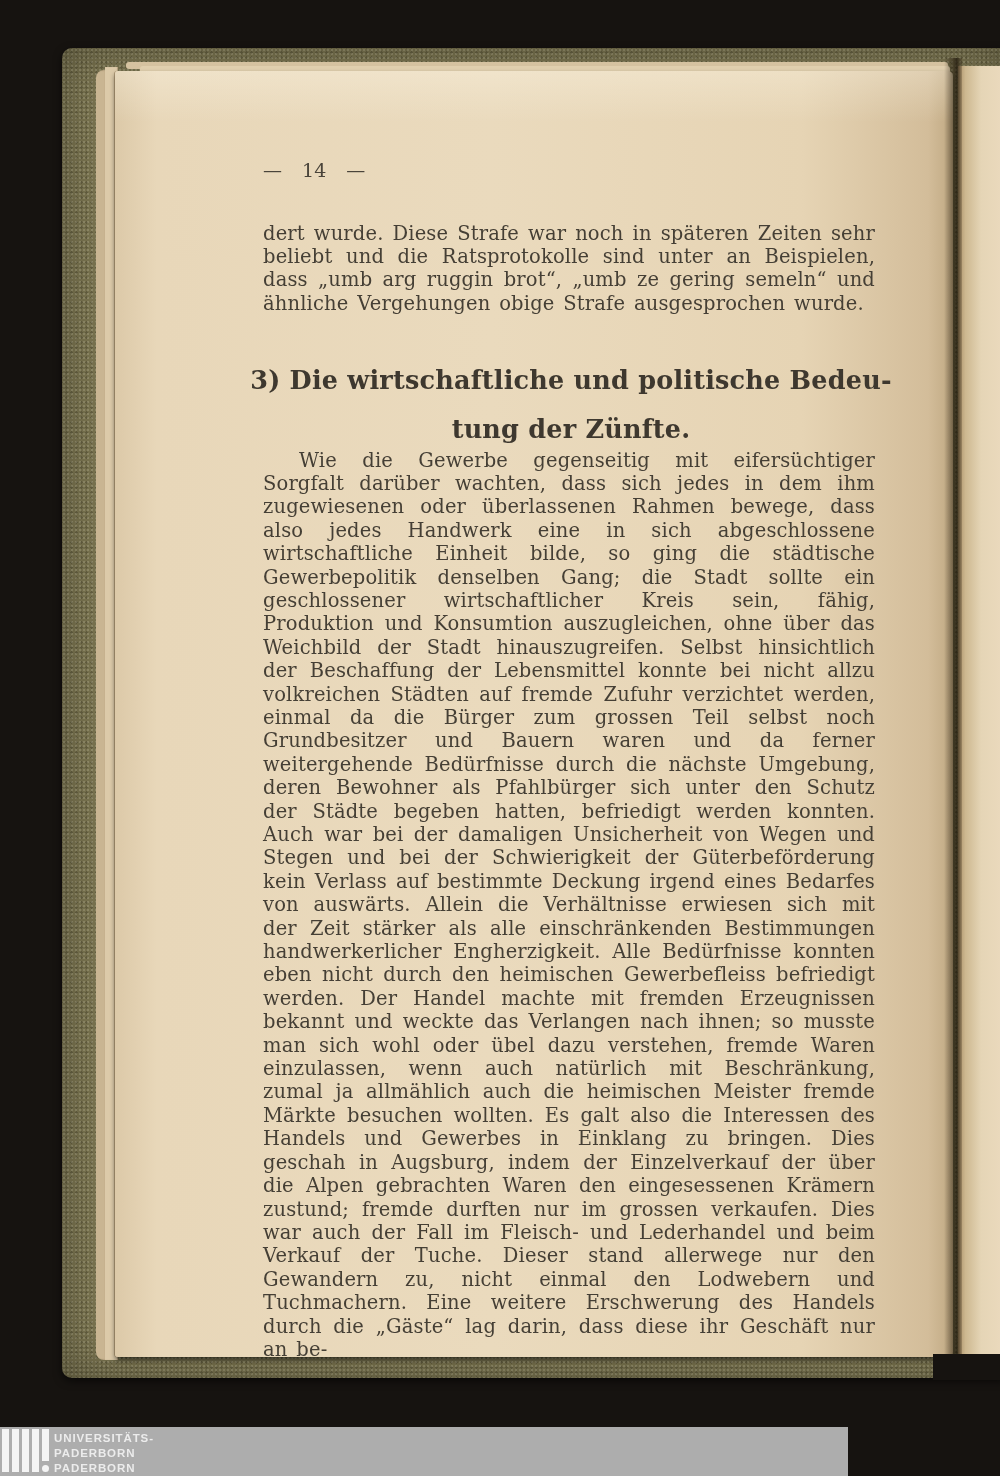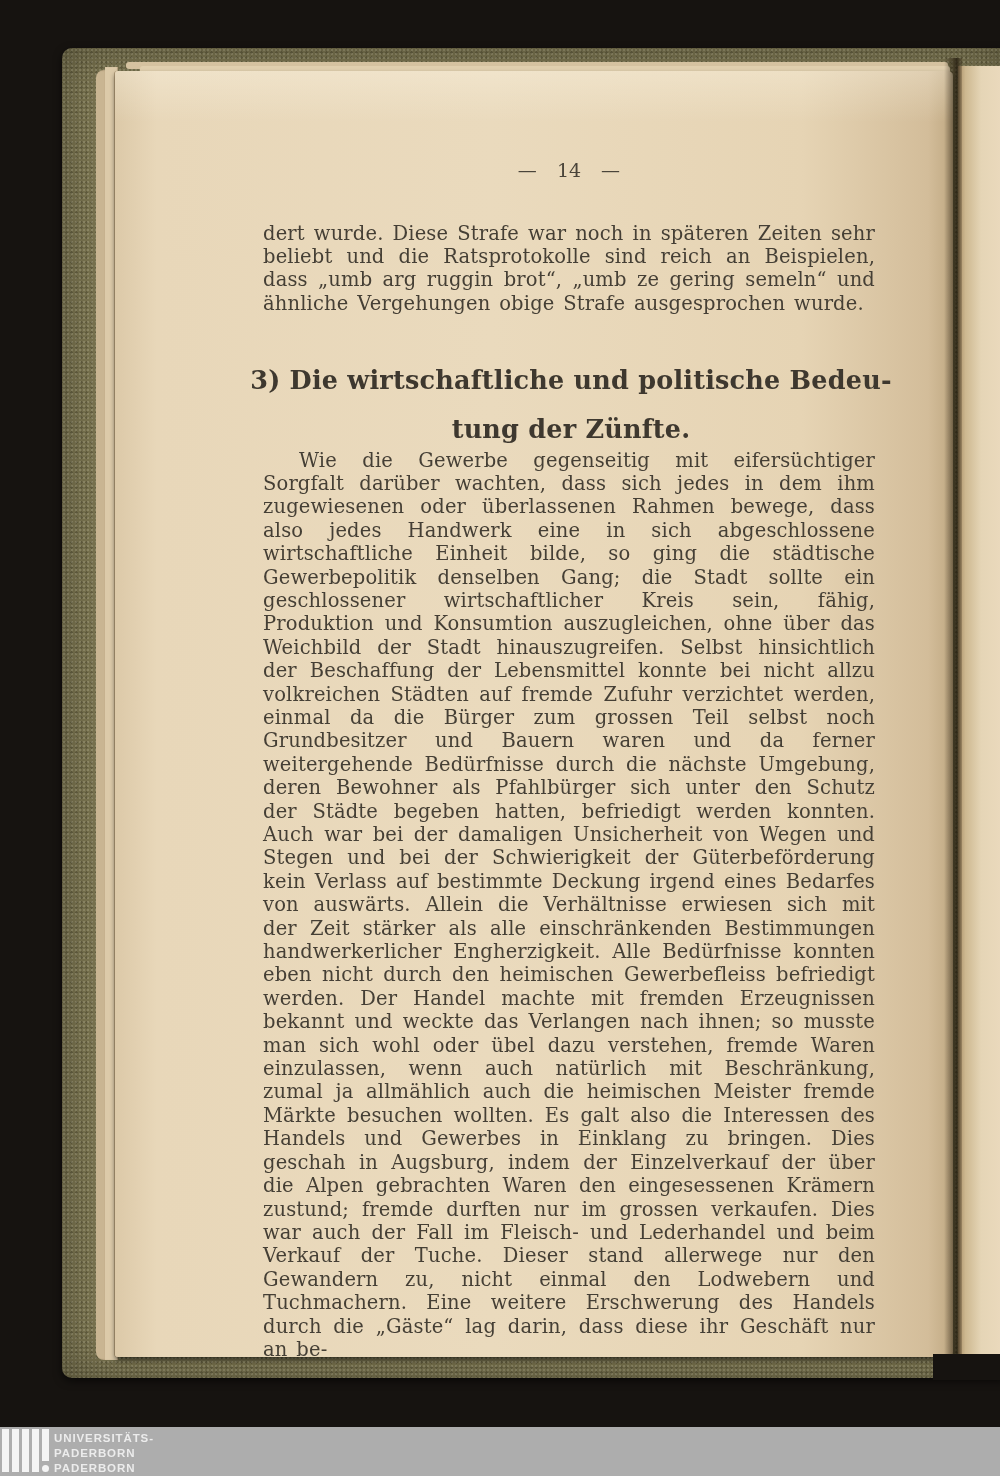--- a/index.html
+++ b/index.html
@@ -44,41 +44,41 @@
     background:linear-gradient(90deg, rgba(40,30,15,0) 0%, rgba(40,30,15,0.45) 45%, rgba(30,22,10,0.75) 70%, rgba(60,45,25,0.25) 100%);
   }
   .right-page {
     position:absolute; left:958px; top:66px; width:42px; height:1292px;
     background:linear-gradient(90deg, #a98f68 0%, #cdb890 18%, #e5d5b6 55%, #ead9bc 100%);
   }
   .cover-cut-br { position:absolute; left:933px; top:1354px; width:67px; height:26px; background:#161310; }
 
   
   .page-number {
-    position:absolute; top:88px; left:148px; width:612px; text-align:center;
+    position:absolute; top:88px; left:148px; width:612px; 
     font-size:19px; color:#4a443a; word-spacing:14px;
   }
   .para {
     position:absolute; left:148px; width:612px;
     font-size:19.5px; line-height:23.4px; color:#453f35;
     text-align:justify; text-align-last:left;
     word-spacing:2.5px; letter-spacing:0.15px;
   }
   .para-continuation { top:131px; }
   .para-main { top:358px; text-indent:36px; }
   .heading {
     position:absolute; top:264px; left:0; width:912px; text-align:center;
     font-size:25.5px; line-height:49px; font-weight:600;
     color:#3e382f; letter-spacing:0.2px;
   }
   .heading div { white-space:nowrap; }
 
   
   .banner {
-    position:absolute; left:0; top:1427px; width:1000px; height:49px;
+    position:absolute; left:0; top:1427px; width:848px; height:49px;
     background:#adadad;
   }
   .logo { position:absolute; left:2px; top:2px; width:52px; height:45px; }
   .logo .bar { position:absolute; top:0; width:7px; height:43px; background:#f4f4f4; }
   .logo .bar.b1 { left:0; } .logo .bar.b2 { left:10px; } .logo .bar.b3 { left:20px; }
   .logo .bar.b4 { left:30px; } .logo .bar.b5 { left:40px; height:32px; }
   .logo .dot { position:absolute; left:40px; top:36px; width:7px; height:7px; border-radius:50%; background:#f4f4f4; }
   .banner-text {
     position:absolute; left:54px; top:4px;
     font-family:"Liberation Sans", sans-serif; font-size:11.5px; font-weight:bold;
@@ -95,21 +95,21 @@
   <div class="sheet-left-1"></div>
   <div class="sheet-left-2"></div>
   <div class="sheet-top-1"></div>
   <div class="sheet-top-2"></div>
 
   <div class="right-page"></div>
 
   <div class="page">
     <div class="page-number">— 14 —</div>
 
-    <p class="para para-continuation">dert wurde. Diese Strafe war noch in späteren Zeiten sehr beliebt und die Ratsprotokolle sind reich an Beispielen, dass „umb arg ruggin brot“, „umb ze gering semeln“ und ähnliche Vergehungen obige Strafe ausgesprochen wurde.</p>
+    <p class="para para-continuation">dert wurde. Diese Strafe war noch in späteren Zeiten sehr beliebt und die Ratsprotokolle sind unter an Beispielen, dass „umb arg ruggin brot“, „umb ze gering semeln“ und ähnliche Vergehungen obige Strafe ausgesprochen wurde.</p>
 
     <h2 class="heading">
       <div>3) Die wirtschaftliche und politische Bedeu-</div>
       <div>tung der Zünfte.</div>
     </h2>
 
     <p class="para para-main">Wie die Gewerbe gegenseitig mit eifersüchtiger Sorgfalt darüber wachten, dass sich jedes in dem ihm zugewiesenen oder überlassenen Rahmen bewege, dass also jedes Handwerk eine in sich abgeschlossene wirtschaftliche Einheit bilde, so ging die städtische Gewerbepolitik denselben Gang; die Stadt sollte ein geschlossener wirtschaftlicher Kreis sein, fähig, Produktion und Konsumtion auszugleichen, ohne über das Weichbild der Stadt hinauszugreifen. Selbst hinsichtlich der Beschaffung der Lebensmittel konnte bei nicht allzu volkreichen Städten auf fremde Zufuhr verzichtet werden, einmal da die Bürger zum grossen Teil selbst noch Grundbesitzer und Bauern waren und da ferner weitergehende Bedürfnisse durch die nächste Umgebung, deren Bewohner als Pfahlbürger sich unter den Schutz der Städte begeben hatten, befriedigt werden konnten. Auch war bei der damaligen Unsicherheit von Wegen und Stegen und bei der Schwierigkeit der Güterbeförderung kein Verlass auf bestimmte Deckung irgend eines Bedarfes von auswärts. Allein die Verhältnisse erwiesen sich mit der Zeit stärker als alle einschränkenden Bestimmungen handwerkerlicher Engherzigkeit. Alle Bedürfnisse konnten eben nicht durch den heimischen Gewerbefleiss befriedigt werden. Der Handel machte mit fremden Erzeugnissen bekannt und weckte das Verlangen nach ihnen; so musste man sich wohl oder übel dazu verstehen, fremde Waren einzulassen, wenn auch natürlich mit Beschränkung, zumal ja allmählich auch die heimischen Meister fremde Märkte besuchen wollten. Es galt also die Interessen des Handels und Gewerbes in Einklang zu bringen. Dies geschah in Augsburg, indem der Einzelverkauf der über die Alpen gebrachten Waren den eingesessenen Krämern zustund; fremde durften nur im grossen verkaufen. Dies war auch der Fall im Fleisch- und Lederhandel und beim Verkauf der Tuche. Dieser stand allerwege nur den Gewandern zu, nicht einmal den Lodwebern und Tuchmachern. Eine weitere Erschwerung des Handels durch die „Gäste“ lag darin, dass diese ihr Geschäft nur an be-</p>
   </div>
 
   <div class="gutter"></div>

